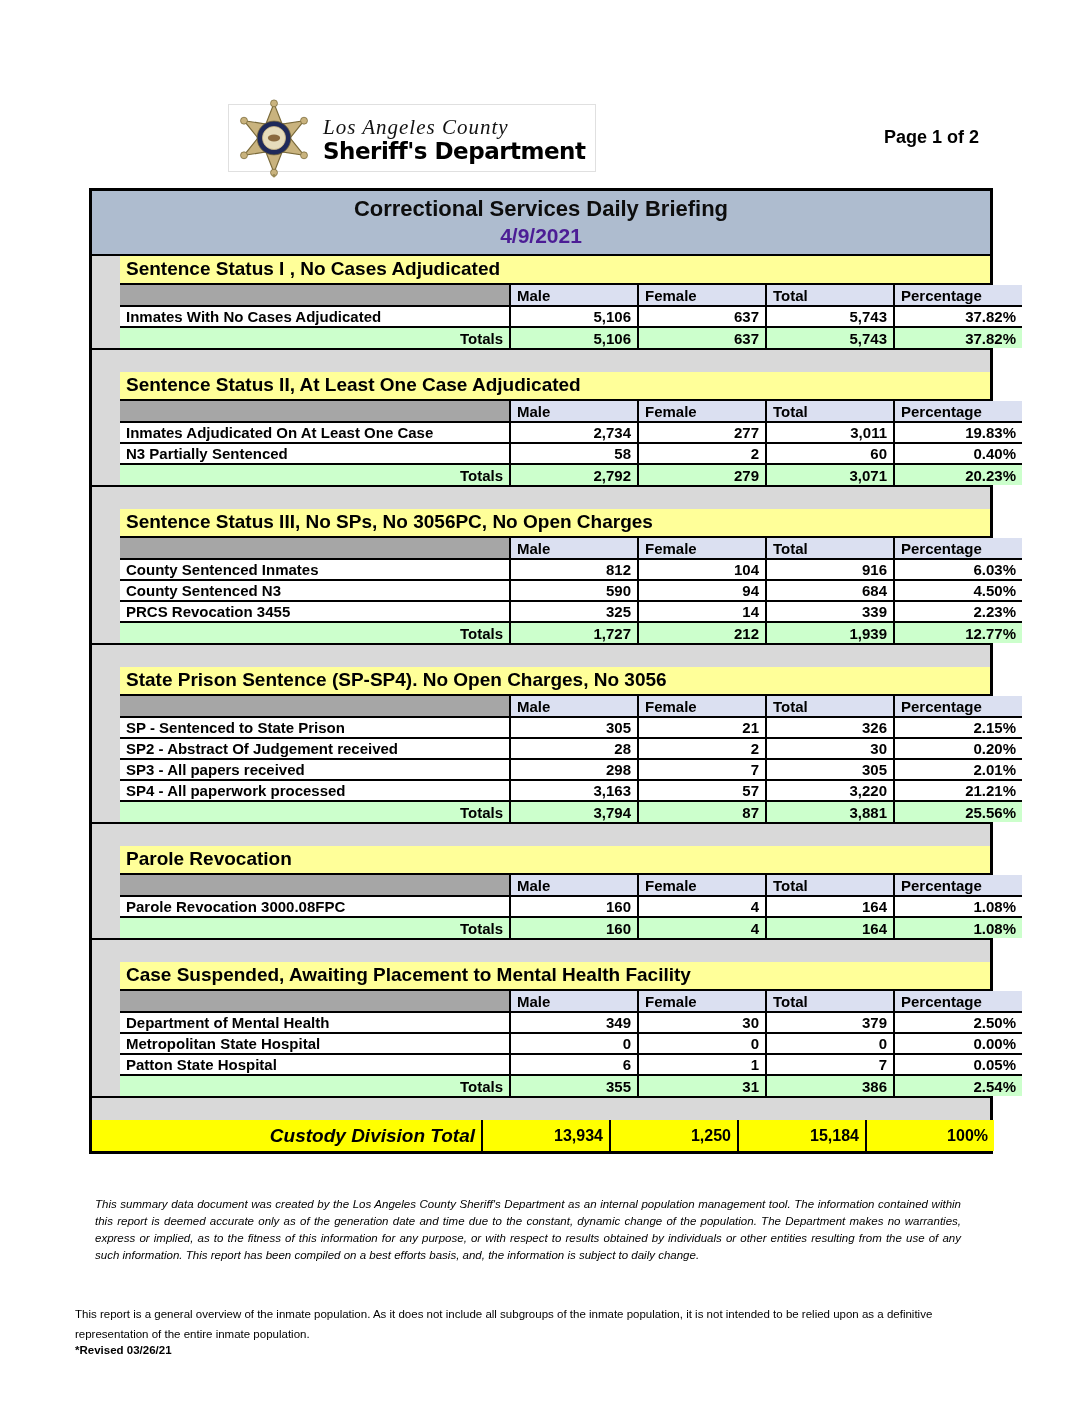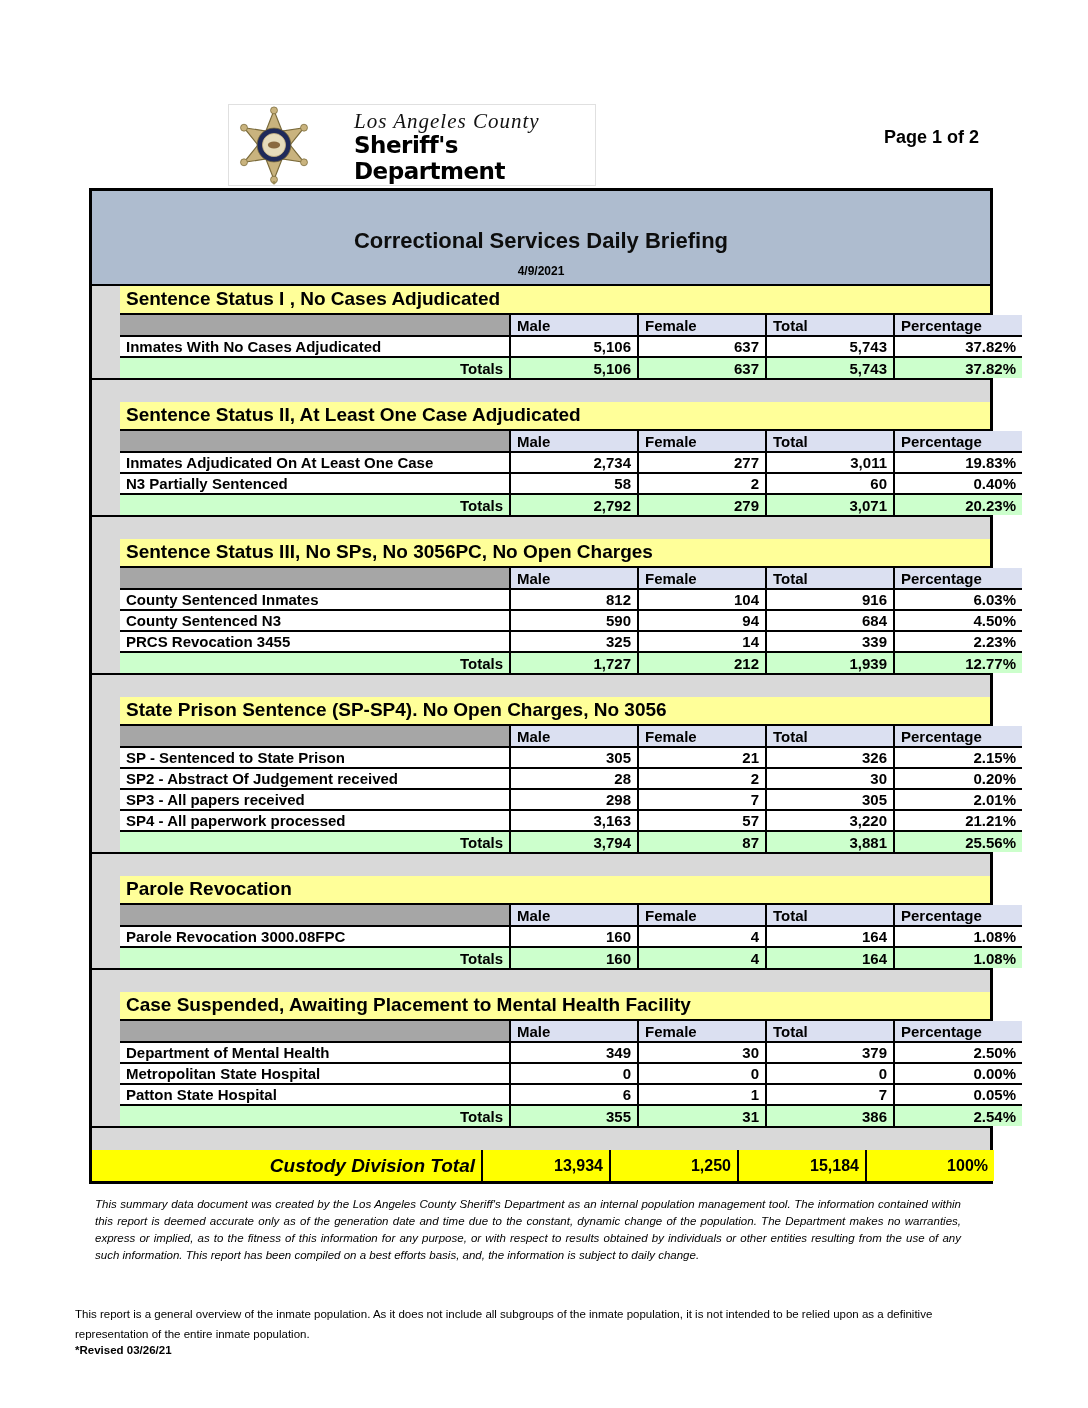--- a/index.html
+++ b/index.html
@@ -8,24 +8,24 @@
     height: 1408px;
     position: relative;
     font-family: "Liberation Sans", sans-serif;
     overflow: hidden;
   }
 
   
   .top-header { position: relative; height: 185px; }
   .logo-box {
     position: absolute; left: 228px; top: 104px;
-    width: 368px; height: 82px;
+    width: 368px; height: 68px;
     border: 1px solid #e0e0e0;
     background: #ffffff;
-    display: flex; align-items: center; gap: 31px;
+    display: flex; align-items: center;
   }
   .badge { width: 78px; height: 80px; margin-left: 6px; flex: 0 0 auto; }
   .logo-text { margin-left: 10px; padding-top: 2px; }
   .logo-county {
     font-family: "Liberation Serif", serif;
     font-style: italic; font-size: 21px; color: #111;
     letter-spacing: 1px;
   }
   .logo-dept {
     font-family: "DejaVu Sans", sans-serif;
@@ -43,22 +43,22 @@
     width: 904px;
     border: 3px solid #000;
     background: #d9d9d9;
   }
   .title-bar {
     background: #aebccf;
     border-bottom: 2px solid #000;
     text-align: center;
     padding: 5px 0 6px 0;
   }
-  .title-bar .rpt-title { font-size: 22px; font-weight: bold; color: #0d0d0d; margin-top: 32px; }
-  .title-bar .rpt-date  { font-size: 12px; font-weight: bold; color: #000000; margin-top: 10px; }
+  .title-bar .rpt-title { font-size: 22px; font-weight: bold; color: #0d0d0d; }
+  .title-bar .rpt-date  { font-size: 21px; font-weight: bold; color: #4c1d95; margin-top: 2px; }
 
   .section-title {
     background: #ffff99;
     border-bottom: 2px solid #000;
     font-size: 19px; font-weight: bold; color: #000;
     padding: 2px 6px 3px 6px;
   }
   .section { border-bottom: 2px solid #000; padding-left: 28px; }
   .section:last-of-type { border-bottom: none; }
 

